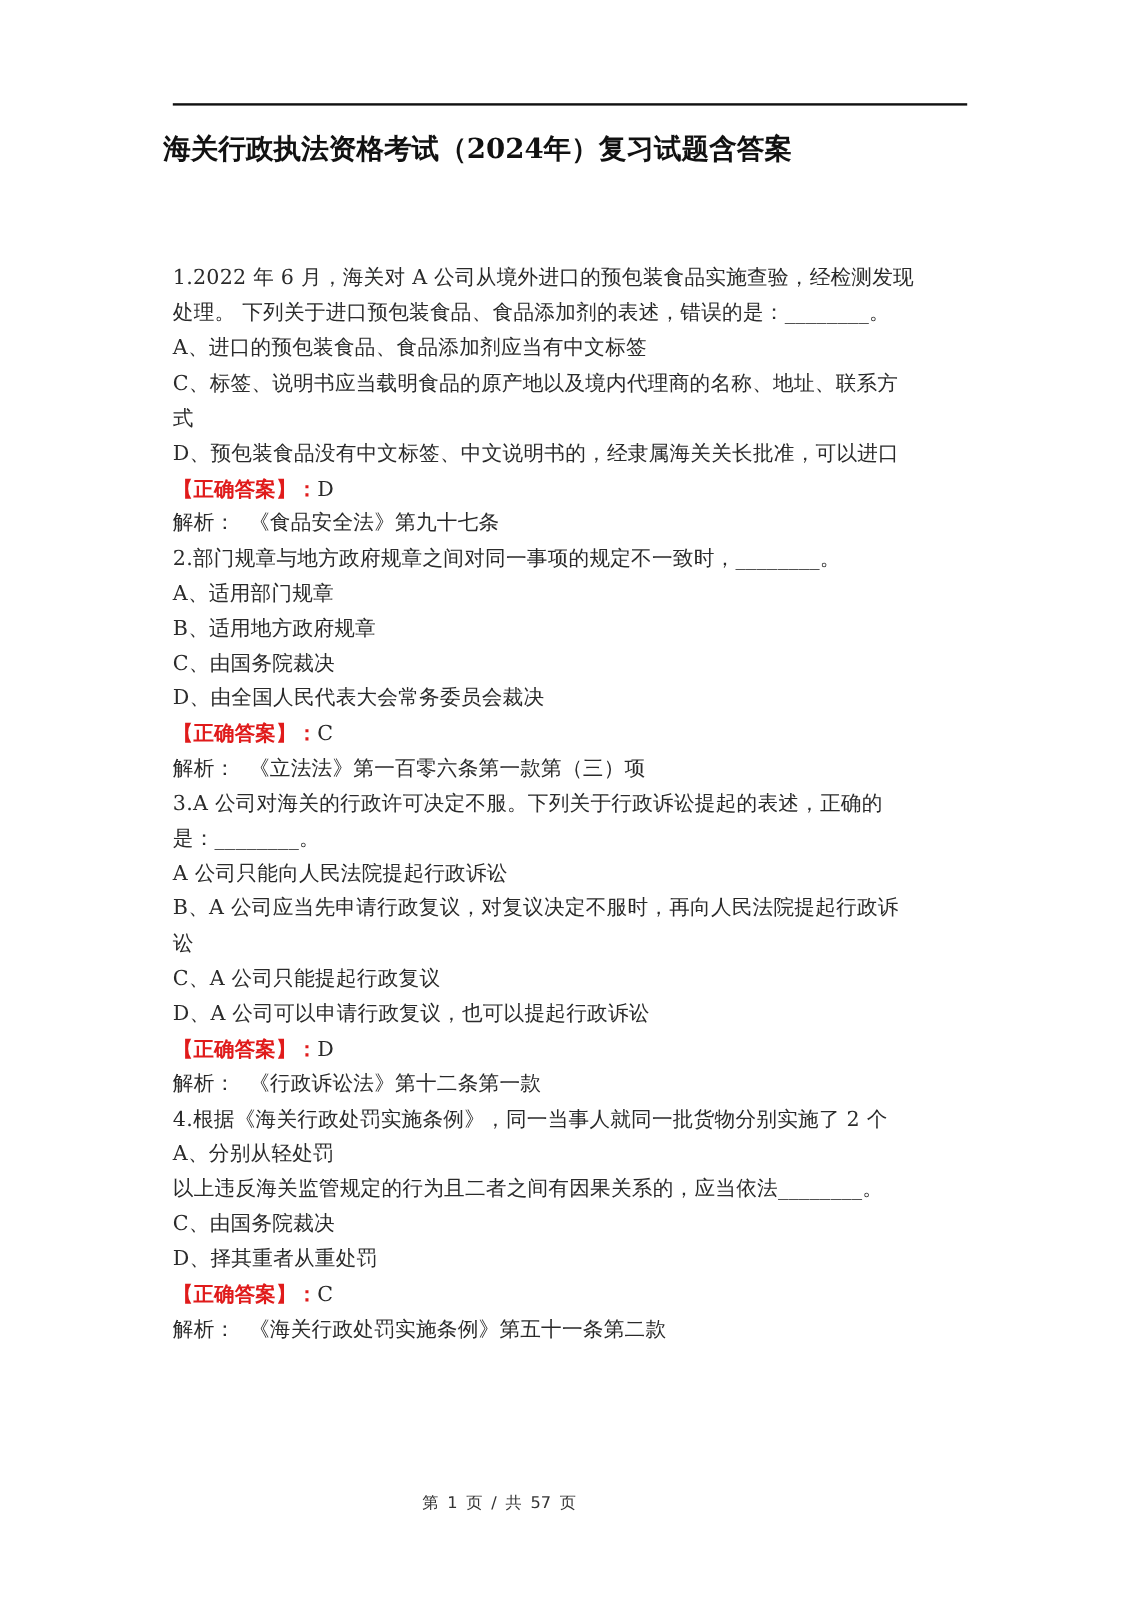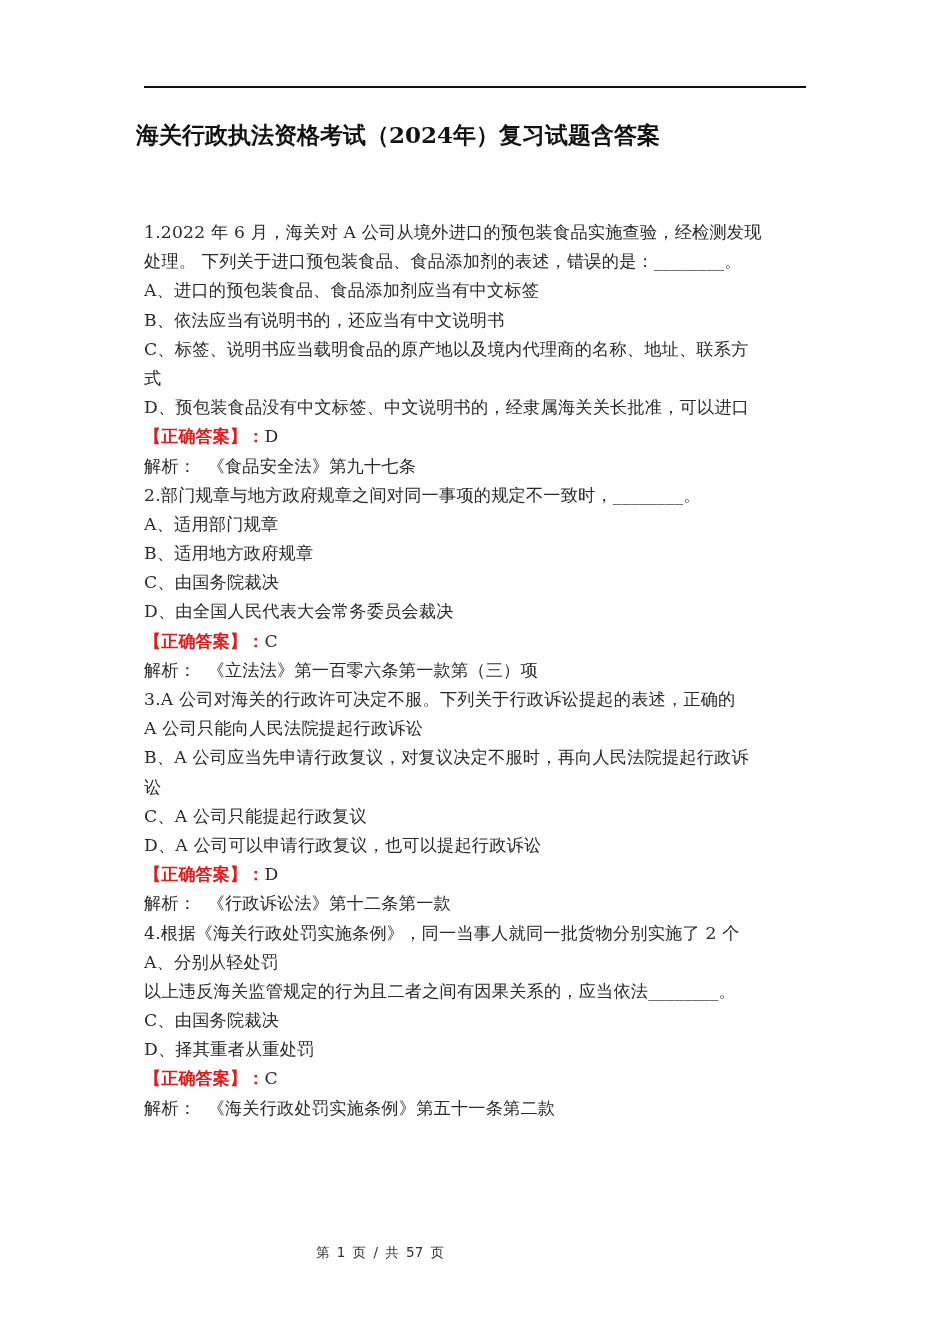--- a/index.html
+++ b/index.html
@@ -1,56 +1,56 @@
 <!DOCTYPE html>
 <html><head>
 <meta charset="utf-8">
 <style>
   html, body { margin: 0; padding: 0; background: #ffffff; }
   body { width: 950px; height: 1344px; position: relative; overflow: hidden; font-family: "DejaVu Serif", "Liberation Serif", serif; color: #222; }
   .top-rule { position: absolute; left: 144px; top: 86px; width: 662px; height: 2px; background: #111; }
-  .title { position: absolute; left: 0; top: 120px; width: 796px; text-align: center; font-family: "DejaVu Serif", "Liberation Serif", serif; font-weight: bold; font-size: 23px; color: #111; letter-spacing: 0px; }
+  .title { position: absolute; left: 0; top: 109px; width: 796px; text-align: center; font-family: "DejaVu Serif", "Liberation Serif", serif; font-weight: bold; font-size: 23px; color: #111; letter-spacing: 0px; }
   .content { position: absolute; left: 144px; top: 218px; width: 664px; }
   .line { font-size: 17.2px; line-height: 29.2px; height: 29.2px; white-space: nowrap; letter-spacing: 0.2px; color: #2a2a2a; }
   .answer .label { color: #e01b1b; font-weight: bold; font-family: Liberation Serif, serif; font-size: 17px; }
   .answer .value { color: #2a2a2a; }
-  .footer { position: absolute; left: 0; top: 1244px; width: 760px; text-align: center; font-family: "DejaVu Sans", "Liberation Sans", sans-serif; font-size: 13.5px; color: #333; word-spacing: 3px; }
+  .footer { position: absolute; left: 0; top: 1244px; width: 760px; text-align: center; font-family: "DejaVu Sans", "Liberation Sans", sans-serif; font-size: 13.5px; color: #333; word-spacing: 3px; padding-left: 36px; }
 </style>
 </head>
 <body>
 
 <div class="top-rule"></div>
 <div class="title">海关行政执法资格考试（2024年）复习试题含答案</div>
 
 <div class="content">
 
   <div>
     <div class="line">1.2022 年 6 月，海关对 A 公司从境外进口的预包装食品实施查验，经检测发现</div>
     <div class="line">处理。 下列关于进口预包装食品、食品添加剂的表述，错误的是：________。</div>
     <div class="line">A、进口的预包装食品、食品添加剂应当有中文标签</div>
-    <div class="line">B、依法应当有说明书的，还应当有中文说明书</div>
     <div class="line">C、标签、说明书应当载明食品的原产地以及境内代理商的名称、地址、联系方</div>
     <div class="line">式</div>
     <div class="line">D、预包装食品没有中文标签、中文说明书的，经隶属海关关长批准，可以进口</div>
     <div class="line answer"><span class="label">【正确答案】：</span><span class="value">D</span></div>
     <div class="line"><span>解析：</span><span style="white-space:pre">  《食品安全法》第九十七条</span></div>
   </div>
 
   <div>
     <div class="line">2.部门规章与地方政府规章之间对同一事项的规定不一致时，________。</div>
     <div class="line">A、适用部门规章</div>
     <div class="line">B、适用地方政府规章</div>
     <div class="line">C、由国务院裁决</div>
     <div class="line">D、由全国人民代表大会常务委员会裁决</div>
     <div class="line answer"><span class="label">【正确答案】：</span><span class="value">C</span></div>
     <div class="line"><span>解析：</span><span style="white-space:pre">  《立法法》第一百零六条第一款第（三）项</span></div>
   </div>
 
   <div>
     <div class="line">3.A 公司对海关的行政许可决定不服。下列关于行政诉讼提起的表述，正确的</div>
+    <div class="line">是：________。</div>
     <div class="line">A 公司只能向人民法院提起行政诉讼</div>
     <div class="line">B、A 公司应当先申请行政复议，对复议决定不服时，再向人民法院提起行政诉</div>
     <div class="line">讼</div>
     <div class="line">C、A 公司只能提起行政复议</div>
     <div class="line">D、A 公司可以申请行政复议，也可以提起行政诉讼</div>
     <div class="line answer"><span class="label">【正确答案】：</span><span class="value">D</span></div>
     <div class="line"><span>解析：</span><span style="white-space:pre">  《行政诉讼法》第十二条第一款</span></div>
   </div>
 
   <div>

